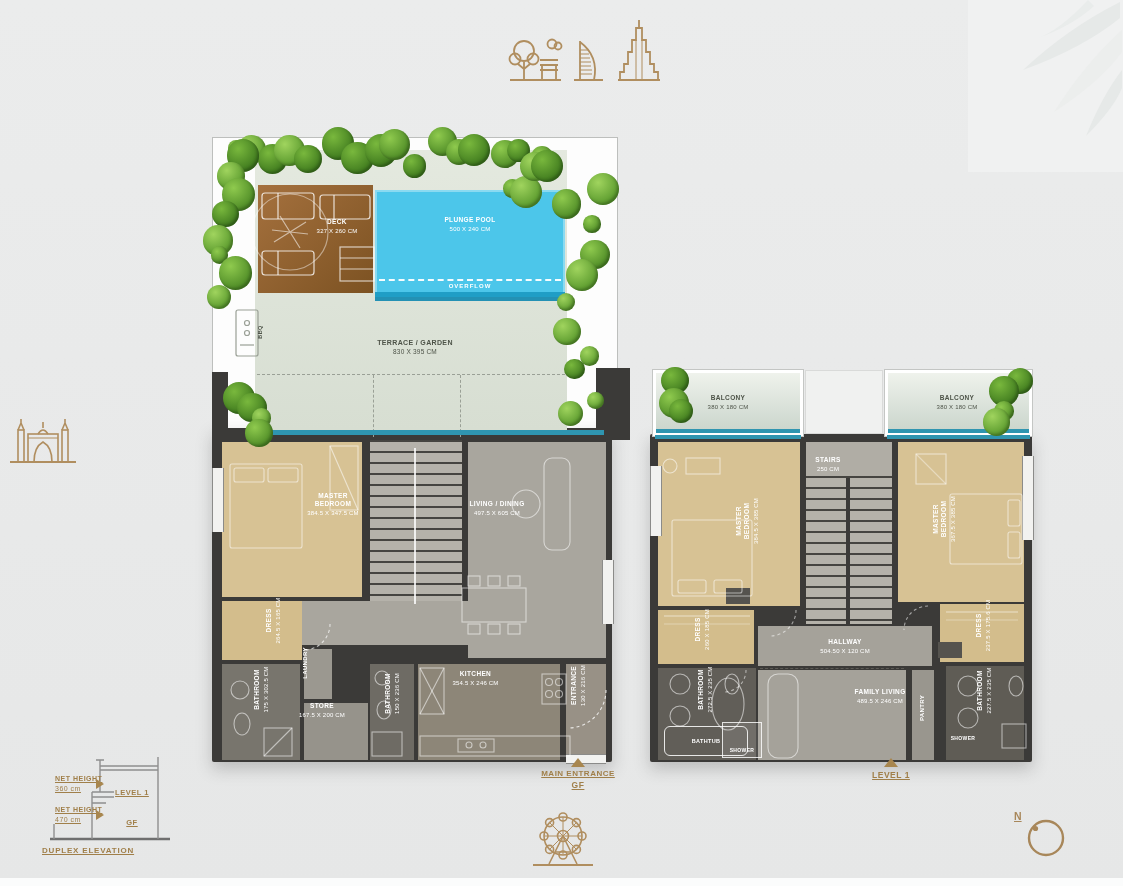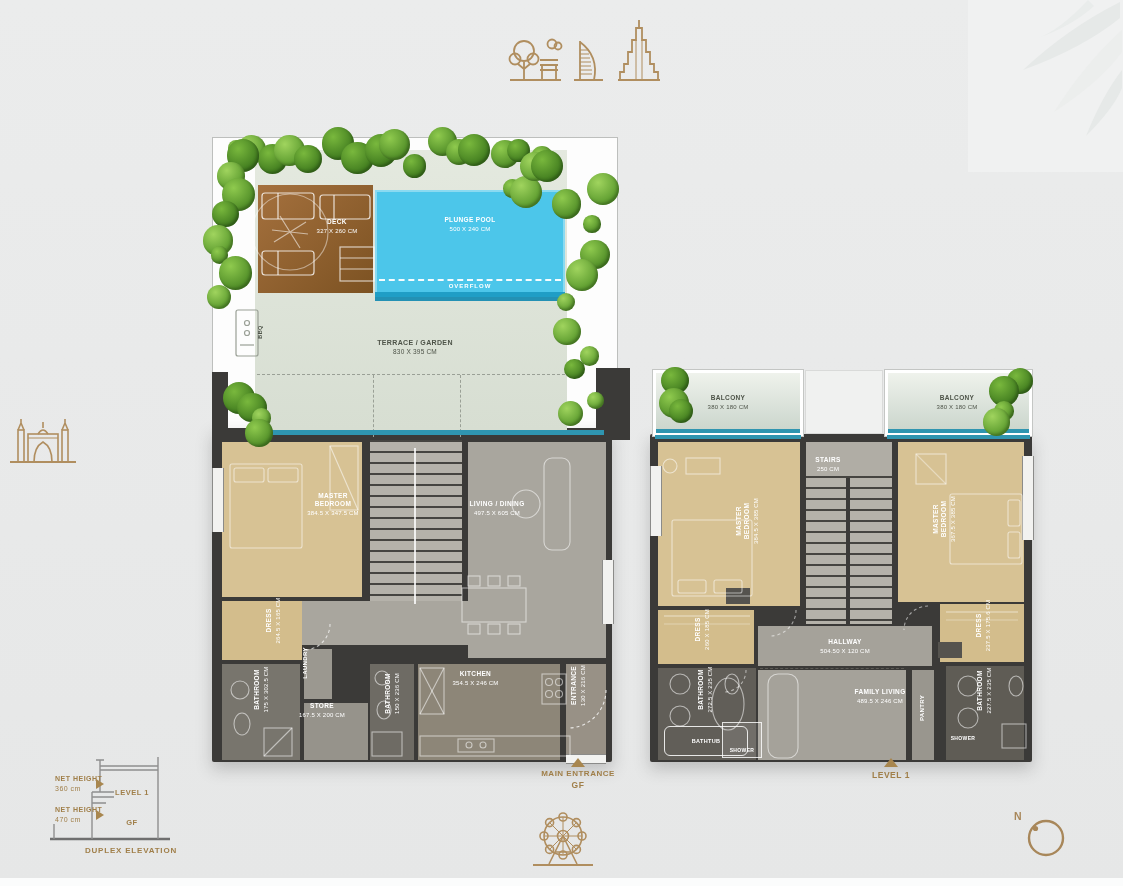--- a/index.html
+++ b/index.html
@@ -1,19 +1,19 @@
 <!DOCTYPE html>
 <html><head>
 <meta charset="utf-8">
 <style>
   html,body{margin:0;padding:0;}
   body{width:1123px;height:886px;font-family:"Liberation Sans",sans-serif;}
   #stage{position:relative;width:1123px;height:886px;overflow:hidden;
          background:linear-gradient(180deg,#ebecec 0%,#e8e9e9 60%,#e6e7e7 100%);}
-  .abs{position:absolute;}
+  .abs{position:absolute;text-decoration:underline;}
   
   .lbl{position:absolute;color:#fff;font-weight:700;font-size:6.5px;line-height:8px;
        letter-spacing:.35px;text-align:center;text-transform:uppercase;z-index:6;}
   .lbl .dims{display:block;font-weight:400;font-size:6px;letter-spacing:.2px;margin-top:1px;}
   .dk{color:#4d5348;}
   .vert{transform:rotate(-90deg);transform-origin:center center;}
   .gold{color:#a07f49;font-weight:700;letter-spacing:.5px;}
   .room{position:absolute;z-index:2;}
   .slab{position:absolute;background:#3b3a38;border-radius:2px;z-index:1;
         box-shadow:0 7px 16px rgba(60,60,60,.25);}
@@ -406,21 +406,21 @@
     <span style="display:block;font-weight:400;">360 cm</span>
   </div>
   <div class="tri-right" style="left:96px;top:779px;"></div>
   <div class="abs gold" style="left:112px;top:788px;width:40px;text-align:center;font-size:7.5px;z-index:6;">LEVEL 1</div>
   <div class="abs gold" style="left:55px;top:805px;font-size:7px;line-height:10px;z-index:6;">
     <span style="display:block;">NET HEIGHT</span>
     <span style="display:block;font-weight:400;">470 cm</span>
   </div>
   <div class="tri-right" style="left:96px;top:810px;"></div>
   <div class="abs gold" style="left:112px;top:818px;width:40px;text-align:center;font-size:7.5px;z-index:6;">GF</div>
-  <div class="abs gold" style="left:42px;top:846px;width:135px;text-align:right;font-size:8px;letter-spacing:.8px;z-index:6;">DUPLEX ELEVATION</div>
+  <div class="abs gold" style="left:42px;top:846px;width:135px;text-align:left;font-size:8px;letter-spacing:.8px;z-index:6;">DUPLEX ELEVATION</div>
 
   <svg width="64" height="62" style="left:531px;top:808px;" fill="none" stroke="#b08e5f" stroke-width="1.6">
     <circle cx="32" cy="28" r="19"></circle>
       <circle cx="32" cy="28" r="5.5"></circle>
     <circle cx="51" cy="28" r="4"></circle>
       <circle cx="45.4" cy="41.4" r="4"></circle>
       <circle cx="32" cy="47" r="4"></circle>
     <circle cx="18.6" cy="41.4" r="4"></circle>
       <circle cx="13" cy="28" r="4"></circle>
       <circle cx="18.6" cy="14.6" r="4"></circle>

